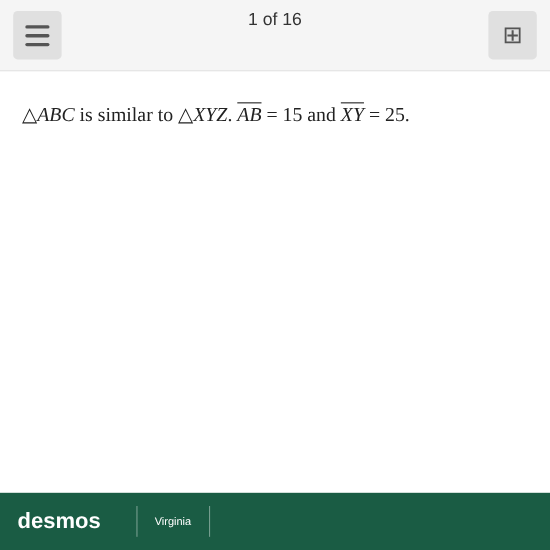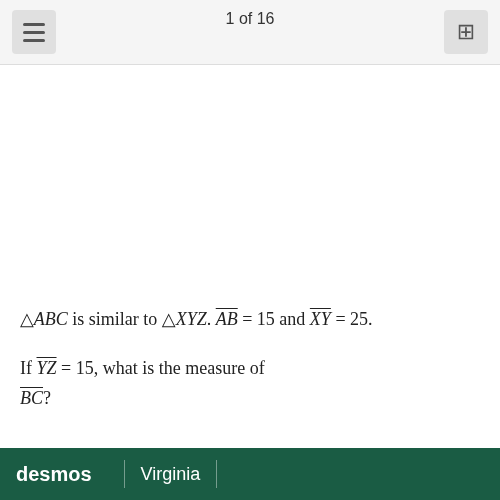--- a/index.html
+++ b/index.html
@@ -66,21 +66,21 @@
       color: #555;
     }
 
     
     .content {
       flex: 1;
       padding: 24px 20px 16px 20px;
       background: #ffffff;
       display: flex;
       flex-direction: column;
-      justify-content: flex-end;
+      justify-content: flex-start;
     }
 
     .problem-text {
       font-size: 18px;
       line-height: 1.7;
       color: #222;
       font-family: Georgia, serif;
     }
 
     .overline {
@@ -125,21 +125,21 @@
 
     .footer-divider {
       width: 1px;
       height: 28px;
       background: rgba(255,255,255,0.4);
       margin: 0 16px;
     }
 
     .footer-item {
       font-family: Arial, sans-serif;
-      font-size: 18px;
+      font-size: 10px;
       color: #ffffff;
     }
   </style>
 </head>
 <body>
 
 <div class="header">
   <button class="hamburger-btn" aria-label="Menu">
     <span></span>
     <span></span>
@@ -152,25 +152,20 @@
     <span style="font-size:22px;">⊞</span>
   </button>
 </div>
 
 <div class="content">
 
   <div class="paragraph problem-text">
     <span>△</span><span class="italic">ABC</span><span> is similar to △</span><span class="italic">XYZ</span><span>. </span><span class="overline italic">AB</span><span> = 15 and </span><span class="overline italic">XY</span><span> = 25.</span>
   </div>
 
-  <div class="paragraph problem-text">
-    <span>If </span><span class="overline italic">YZ</span><span> = 15, what is the measure of</span>
-    <br>
-    <span class="overline italic">BC</span><span>?</span>
-  </div>
 
 
 </div>
 
 <div class="footer">
   <span class="footer-desmos">desmos</span>
   <div class="footer-divider"></div>
   <span class="footer-item">Virginia</span>
   <div class="footer-divider"></div>
 </div>

